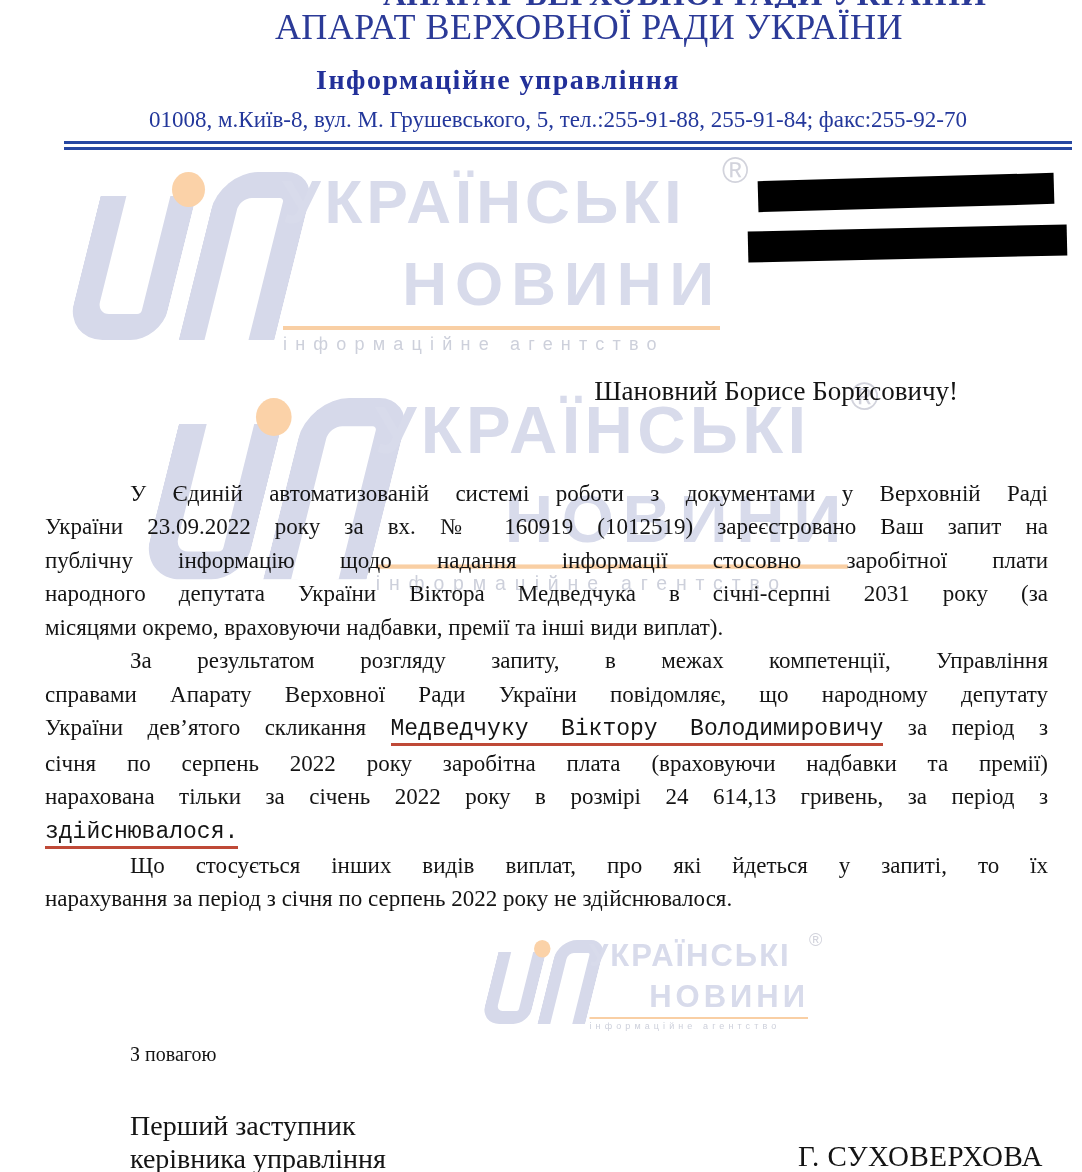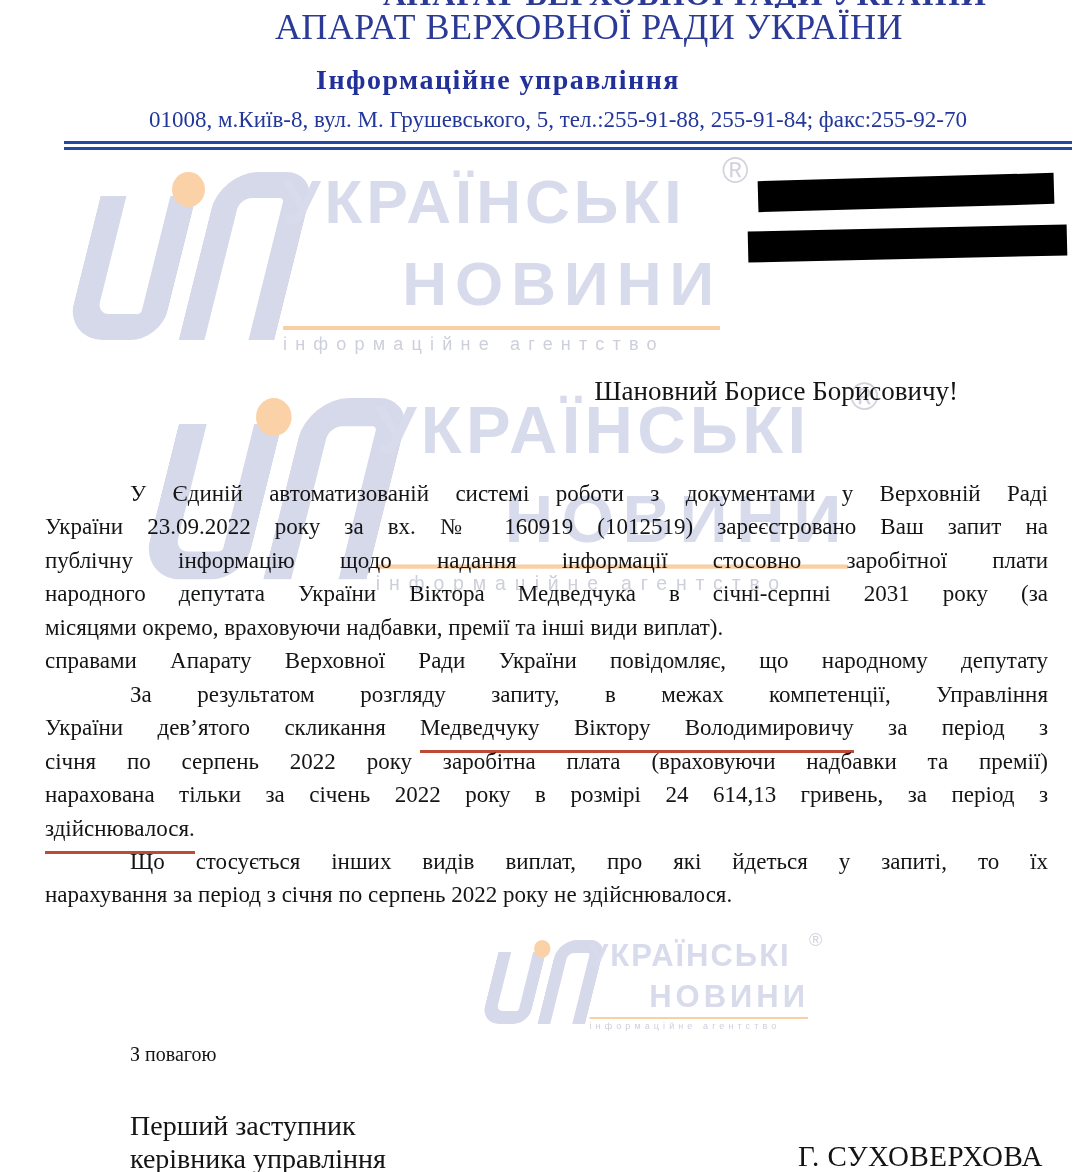--- a/index.html
+++ b/index.html
@@ -65,21 +65,21 @@
   #bar2{left:748px;top:228px;width:319px;height:31px;transform:rotate(-1.3deg);}
 
   
   #salutation{left:45px;top:376px;width:1003px;text-align:right;padding-right:90px;box-sizing:border-box;
     font-size:27px;z-index:2;}
   #body{left:45px;top:477px;width:1003px;font-size:23px;z-index:2;}
   .para{margin:0;}
   .line{line-height:33.45px;position:relative;}
   .j{text-align:justify;text-align-last:justify;}
   .ind{text-indent:85px;}
-  .ru{border-bottom:3px solid var(--red);padding-bottom:10px;}
+  .ru{border-bottom:3px solid var(--red);padding-bottom:1px;font-family:Liberation Mono, monospace;}
   .ufull::after{content:"";position:absolute;left:-5px;right:-2px;bottom:-2px;height:3px;background:var(--red);}
 
   #closing{left:130px;top:1043px;font-size:20px;z-index:2;}
   #signer1{left:130px;top:1110px;font-size:28px;z-index:2;}
   #signer2{left:130px;top:1143px;font-size:28px;z-index:2;}
   #signer-name{left:770px;top:1140px;width:273px;text-align:right;font-size:29px;letter-spacing:0.5px;z-index:2;}
 </style>
 </head>
 <body>
 
@@ -146,22 +146,22 @@
 
   <div id="body" class="abs">
       <div class="para">
         <div class="line j ind"><span>У Єдиній автоматизованій системі роботи з документами у Верховній Раді</span></div>
         <div class="line j"><span>України 23.09.2022 року за вх. № 160919 (1012519) зареєстровано Ваш запит на</span></div>
         <div class="line j"><span>публічну інформацію щодо надання інформації стосовно заробітної плати</span></div>
         <div class="line j"><span>народного депутата України Віктора Медведчука в січні-серпні 2031 року (за</span></div>
         <div class="line"><span>місяцями окремо, враховуючи надбавки, премії та інші види виплат).</span></div>
       </div>
       <div class="para">
+        <div class="line j ind"><span>За результатом розгляду запиту, в межах компетенції, Управління</span></div>
         <div class="line j"><span>справами Апарату Верховної Ради України повідомляє, що народному депутату</span></div>
-        <div class="line j ind"><span>За результатом розгляду запиту, в межах компетенції, Управління</span></div>
         <div class="line j"><span>України дев’ятого скликання </span><span class="ru">Медведчуку Віктору Володимировичу</span><span> за період з</span></div>
         <div class="line j"><span>січня по серпень 2022 року заробітна плата (враховуючи надбавки та премії)</span></div>
         <div class="line j"><span>нарахована тільки за січень 2022 року в розмірі 24 614,13 гривень, за період з</span></div>
         <div class="line"><span class="ru">здійснювалося.</span></div>
       </div>
       <div class="para">
         <div class="line j ind"><span>Що стосується інших видів виплат, про які йдеться у запиті, то їх</span></div>
         <div class="line"><span>нарахування за період з січня по серпень 2022 року не здійснювалося.</span></div>
       </div>
     </div>

